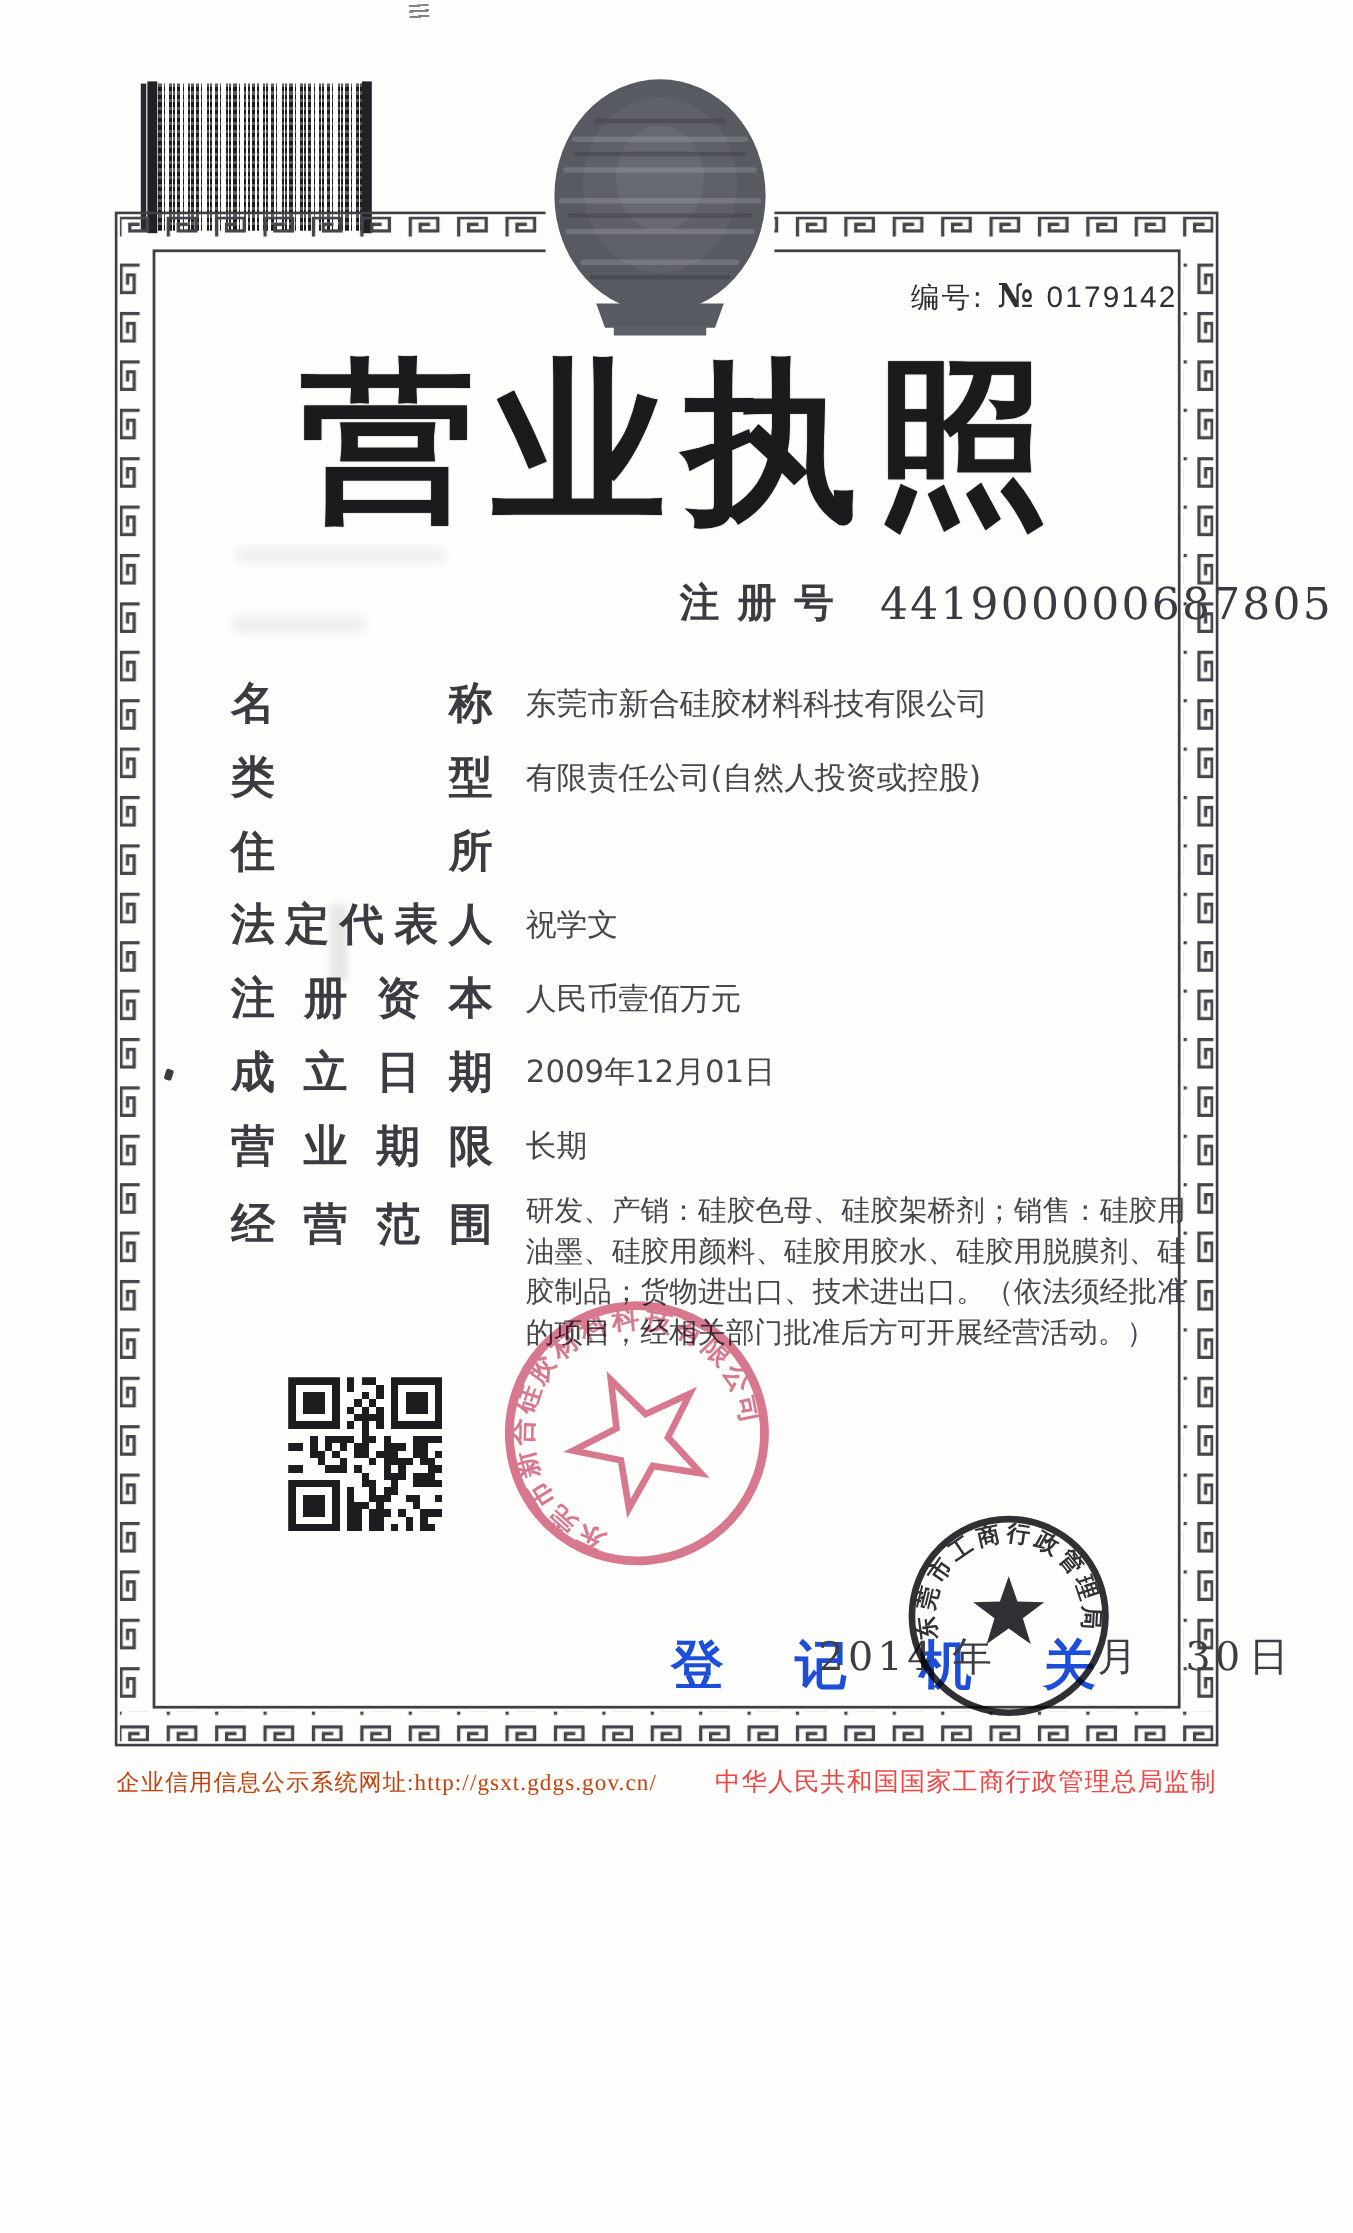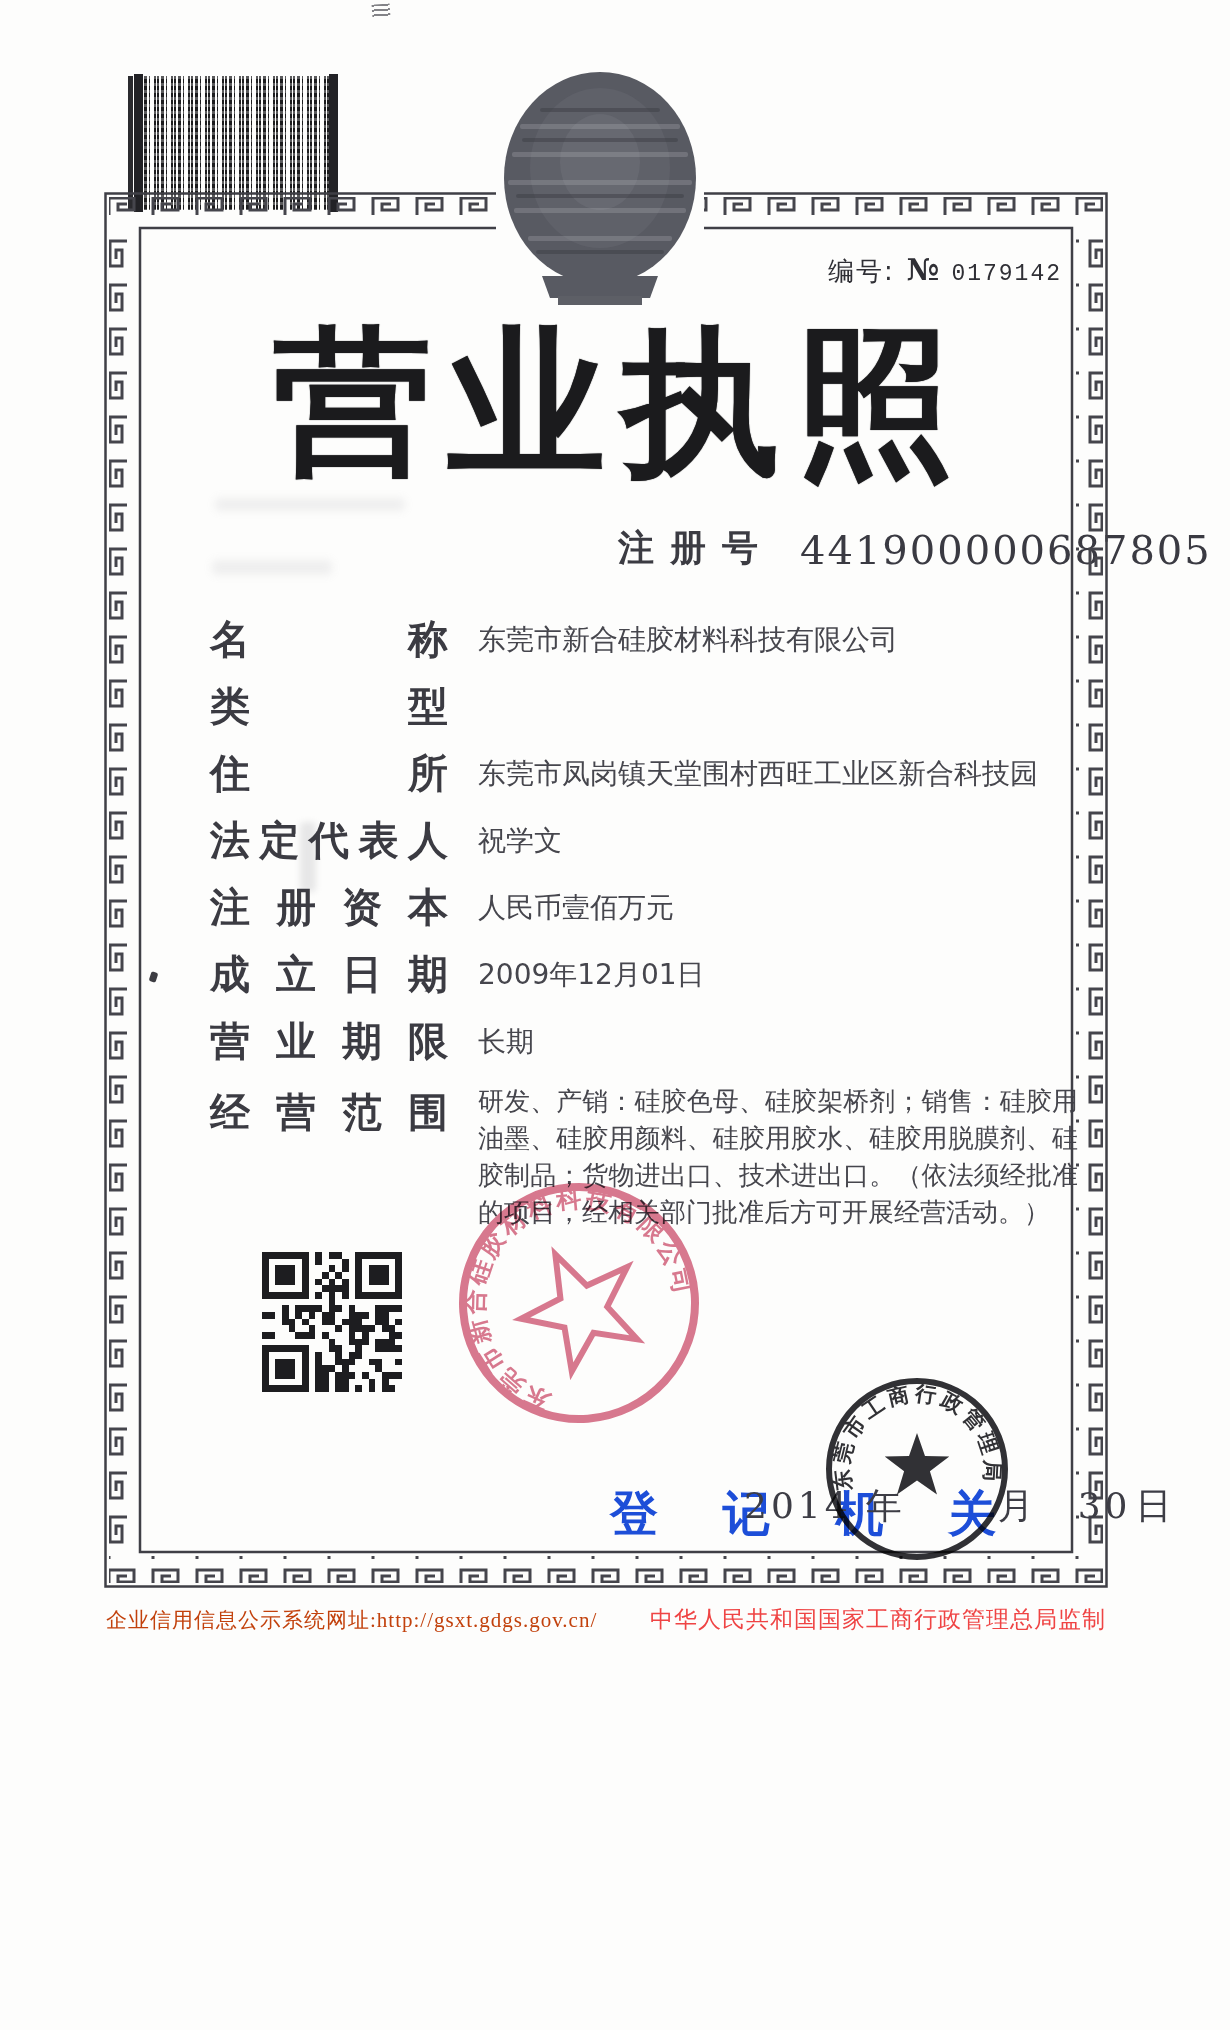--- a/index.html
+++ b/index.html
@@ -28,21 +28,21 @@
   .barcode::after{right:-4px;}
   
   .emblem{position:absolute;left:500px;top:66px;width:200px;height:240px;z-index:3;}
   .emblem-gap{position:absolute;left:496px;top:184px;width:208px;height:52px;background:#fdfdfc;z-index:2;}
   
   .border-frame{position:absolute;left:104px;top:192px;width:1004px;height:1396px;z-index:1;}
   
   .serial{position:absolute;left:828px;top:252px;display:flex;align-items:baseline;gap:12px;z-index:2;color:#2f2f35;}
   .serial .lab{font-size:26px;letter-spacing:2px;}
   .serial .nomark{font-family:"DejaVu Serif","Liberation Serif",serif;font-weight:bold;font-size:30px;}
-  .serial .num{font-family:Liberation Mono, monospace;font-size:23px;letter-spacing:2px;}
+  .serial .num{font-family:Liberation Sans, sans-serif;font-size:27px;letter-spacing:2px;}
   
   .title{
     position:absolute;left:104px;top:316px;width:1004px;text-align:center;
     font-size:158px;line-height:1.1;font-weight:900;color:#1b1b1d;
     letter-spacing:16px;padding-left:31px;box-sizing:border-box;
     text-shadow:0 0 1px #1b1b1d;
   }
   
   .regno{position:absolute;left:618px;top:524px;display:flex;align-items:flex-end;gap:26px;}
   .regno .lab{font-size:36px;letter-spacing:16px;color:#3b3b42;font-weight:600;}
@@ -151,27 +151,27 @@
           <span>名</span>
           <span>称</span>
         </div>
         <div class="field-value">东莞市新合硅胶材料科技有限公司</div>
       </div>
       <div class="field-row">
         <div class="field-label">
           <span>类</span>
           <span>型</span>
         </div>
+        <div class="field-value">有限责任公司(自然人投资或控股)</div>
       </div>
       <div class="field-row">
         <div class="field-label">
           <span>住</span>
           <span>所</span>
         </div>
-        <div class="field-value">东莞市凤岗镇天堂围村西旺工业区新合科技园</div>
       </div>
       <div class="field-row">
         <div class="field-label">
           <span>法</span>
           <span>定</span>
           <span>代</span>
           <span>表</span>
           <span>人</span>
         </div>
         <div class="field-value">祝学文</div>

